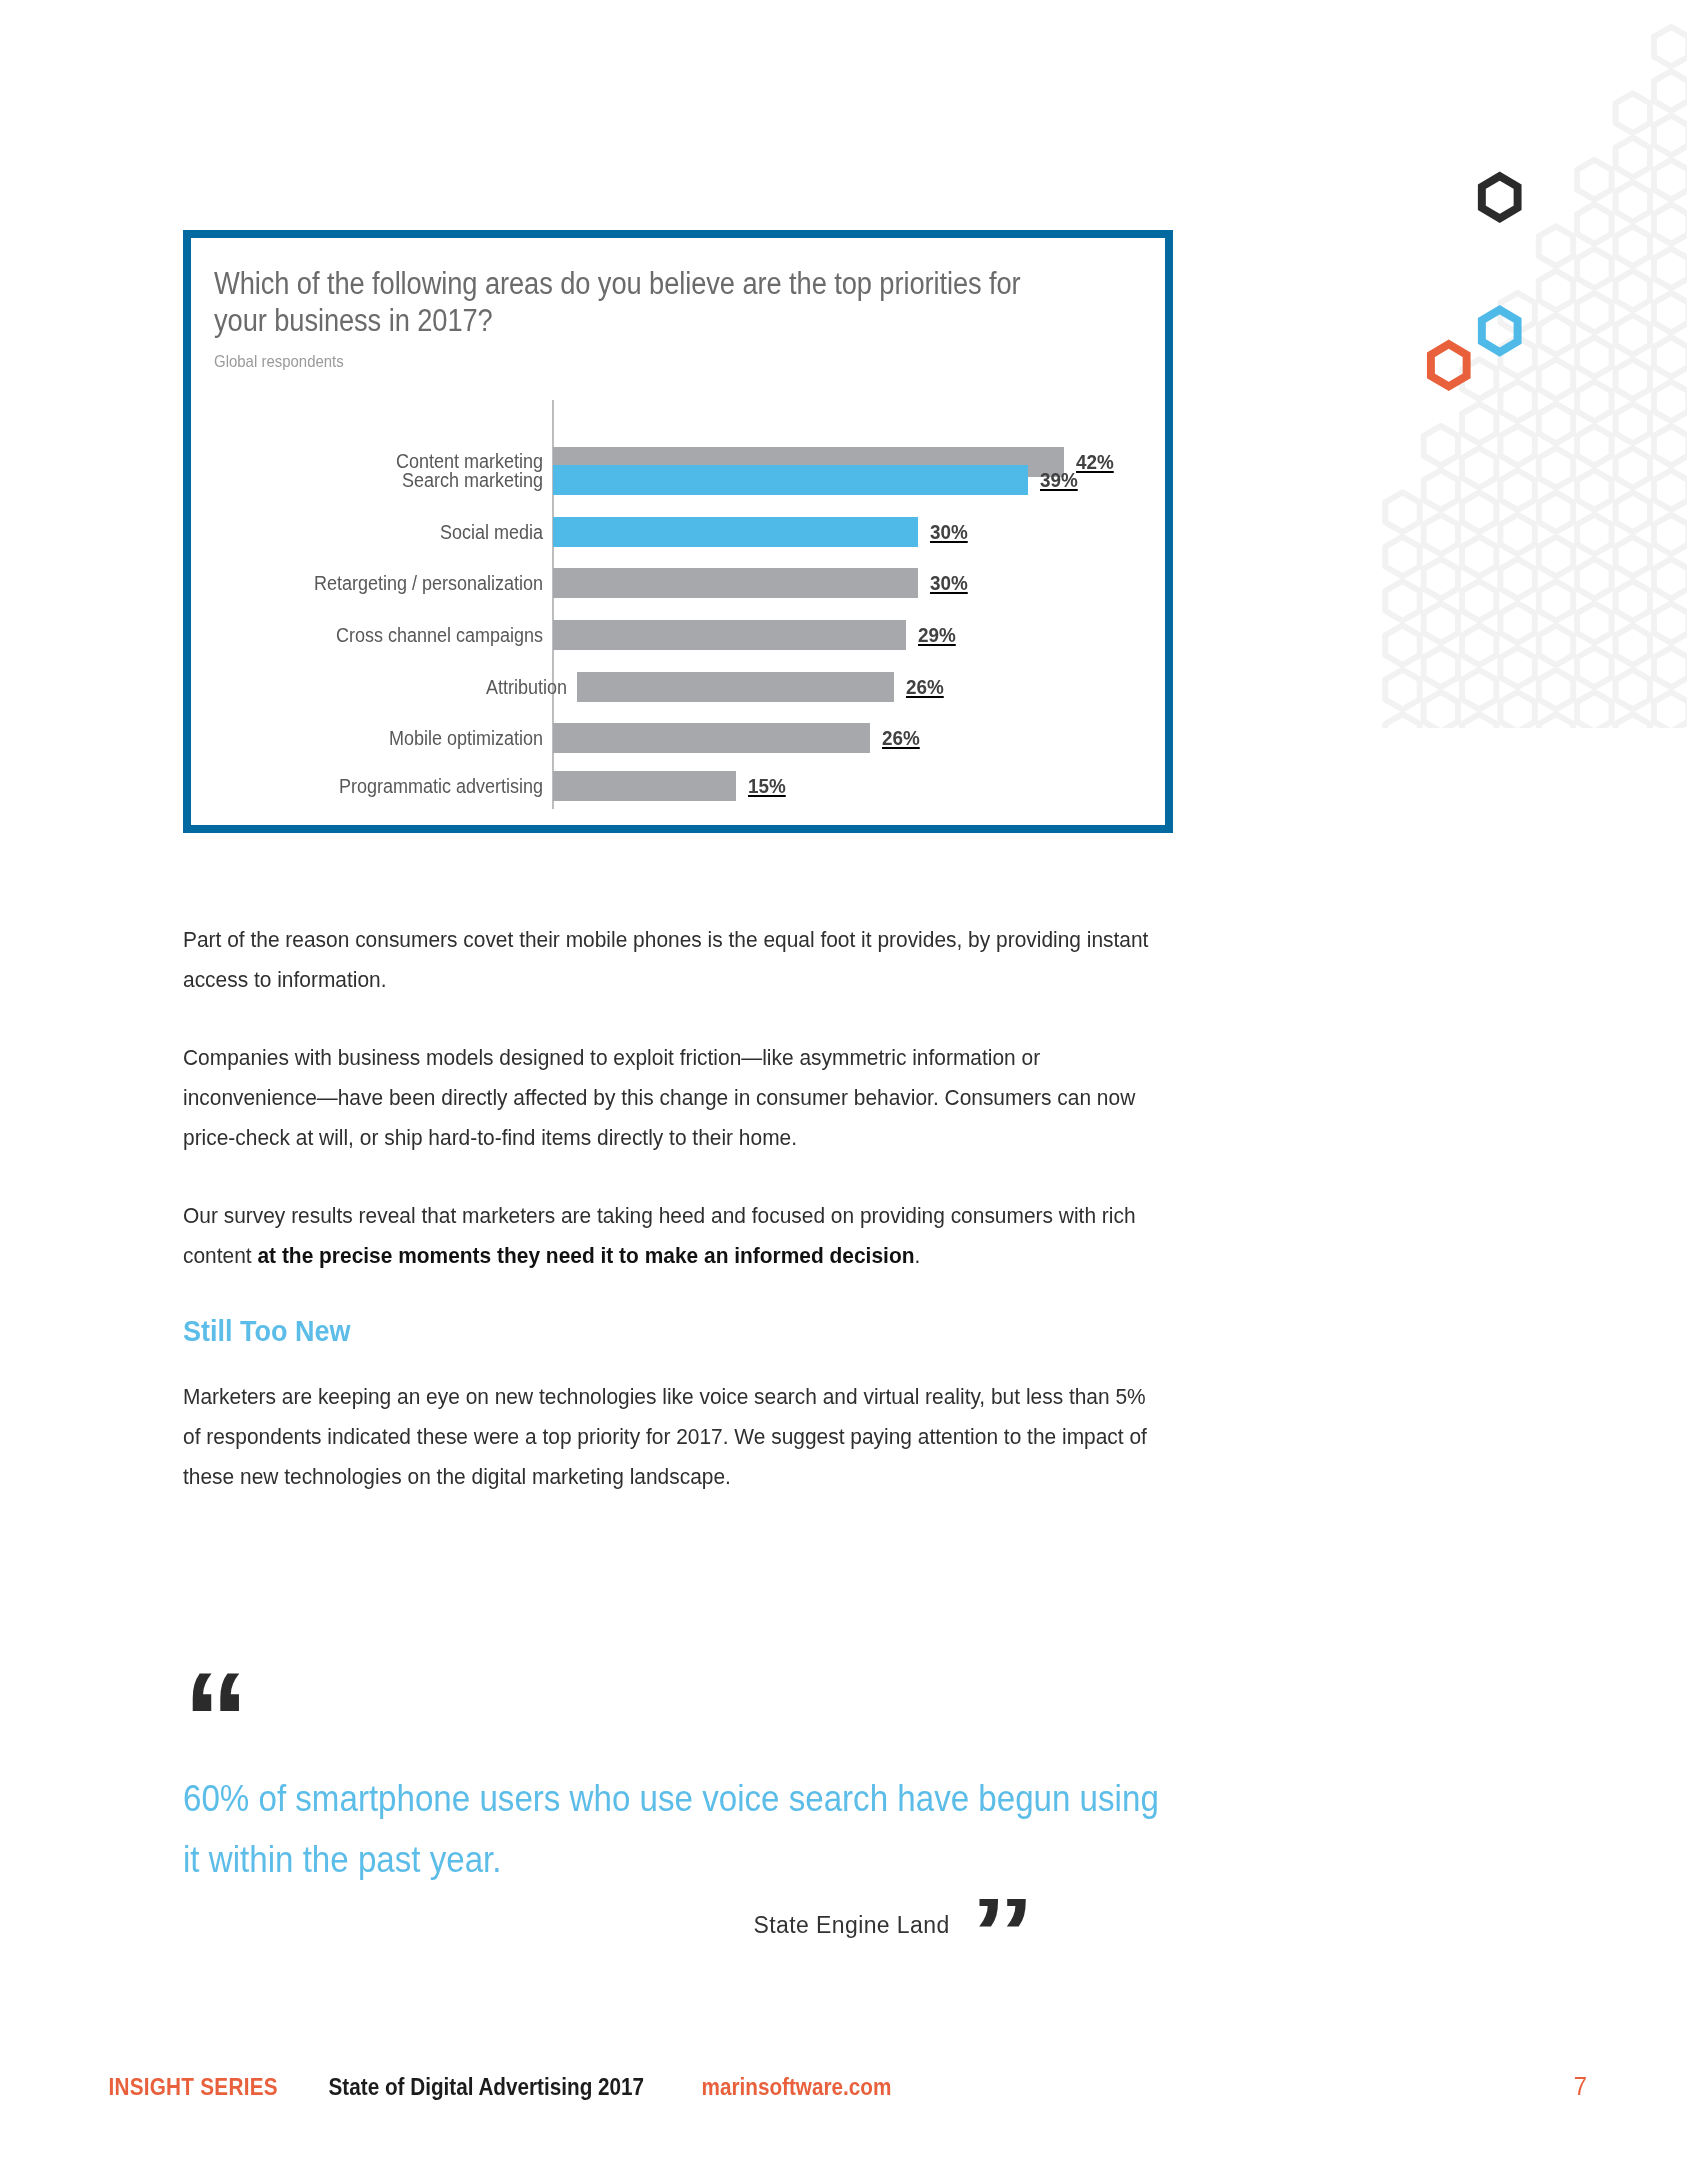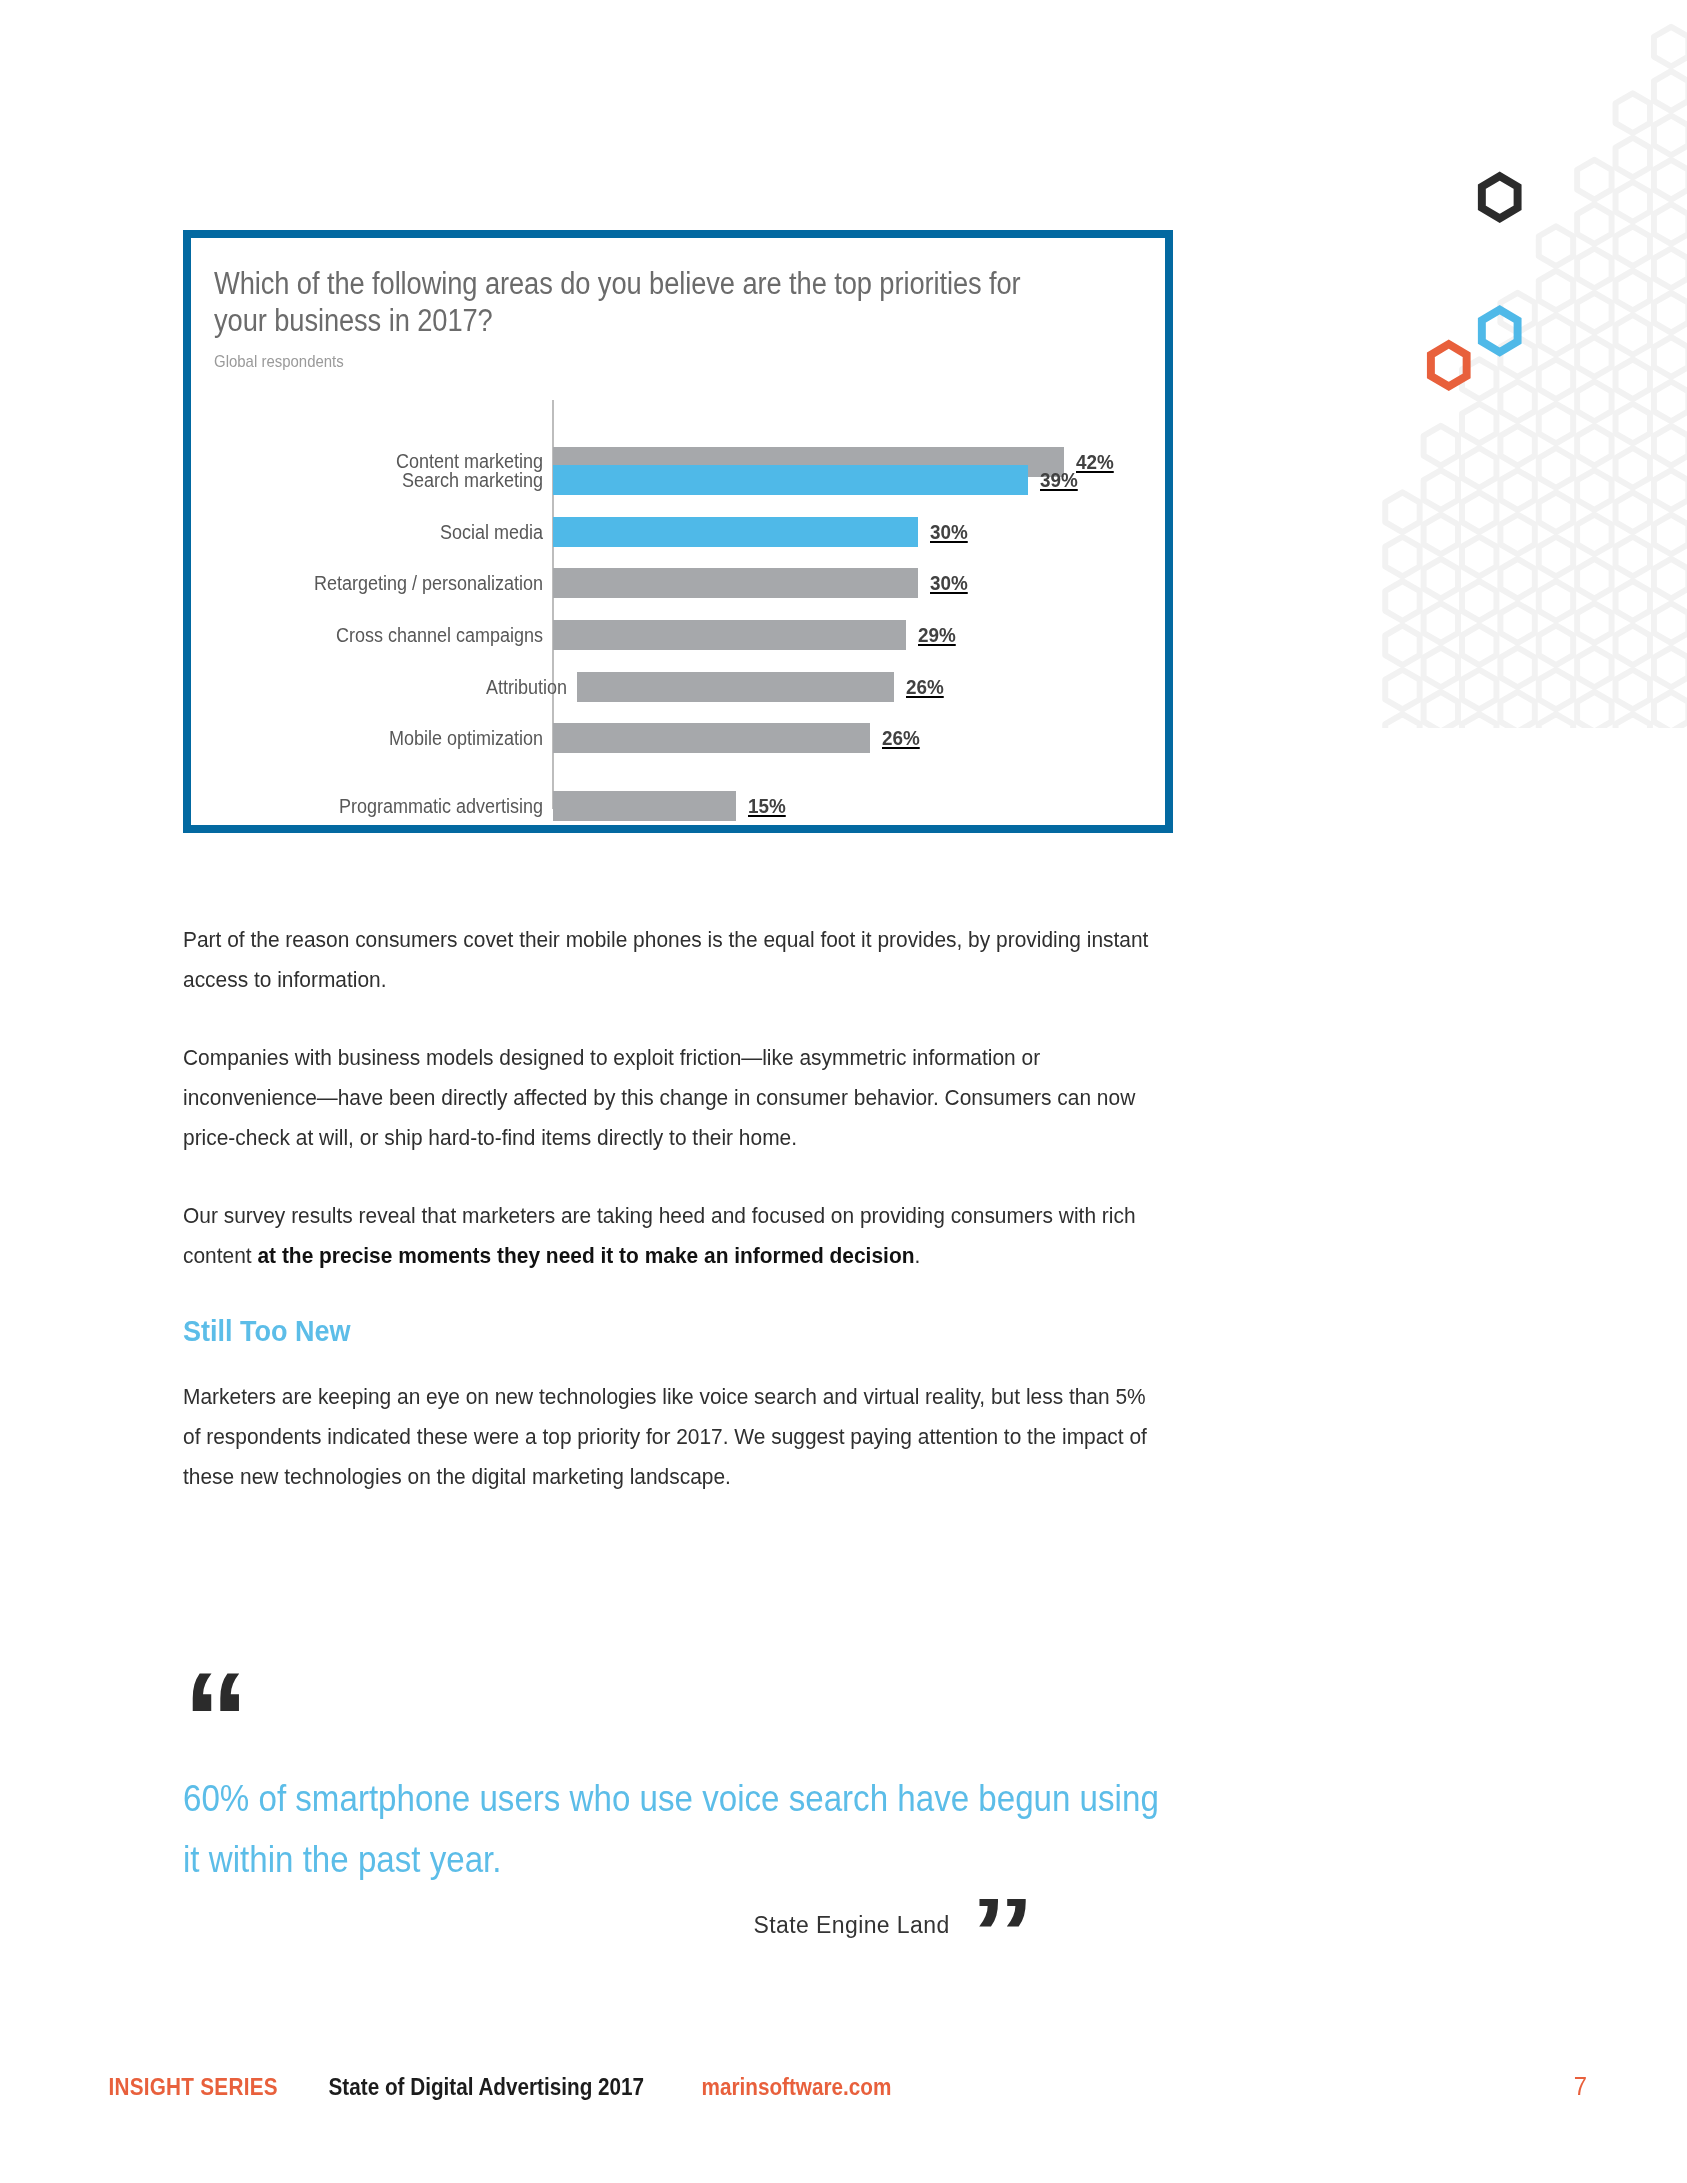--- a/index.html
+++ b/index.html
@@ -403,21 +403,21 @@
             <div class="bar-value">26%</div>
           </div>
         </div>
         <div class="bar-row" style="top: 328px;">
           <div class="bar-label">Mobile optimization</div>
           <div class="bar-track">
             <div class="bar-fill" style="width: 317px; background: rgb(166, 168, 171);"></div>
             <div class="bar-value">26%</div>
           </div>
         </div>
-        <div class="bar-row" style="top: 396px;">
+        <div class="bar-row" style="top: 376px;">
           <div class="bar-label">Programmatic advertising</div>
           <div class="bar-track">
             <div class="bar-fill" style="width: 183px; background: rgb(166, 168, 171);"></div>
             <div class="bar-value">15%</div>
           </div>
         </div>
       </div>
   </div>
 </div>
 

